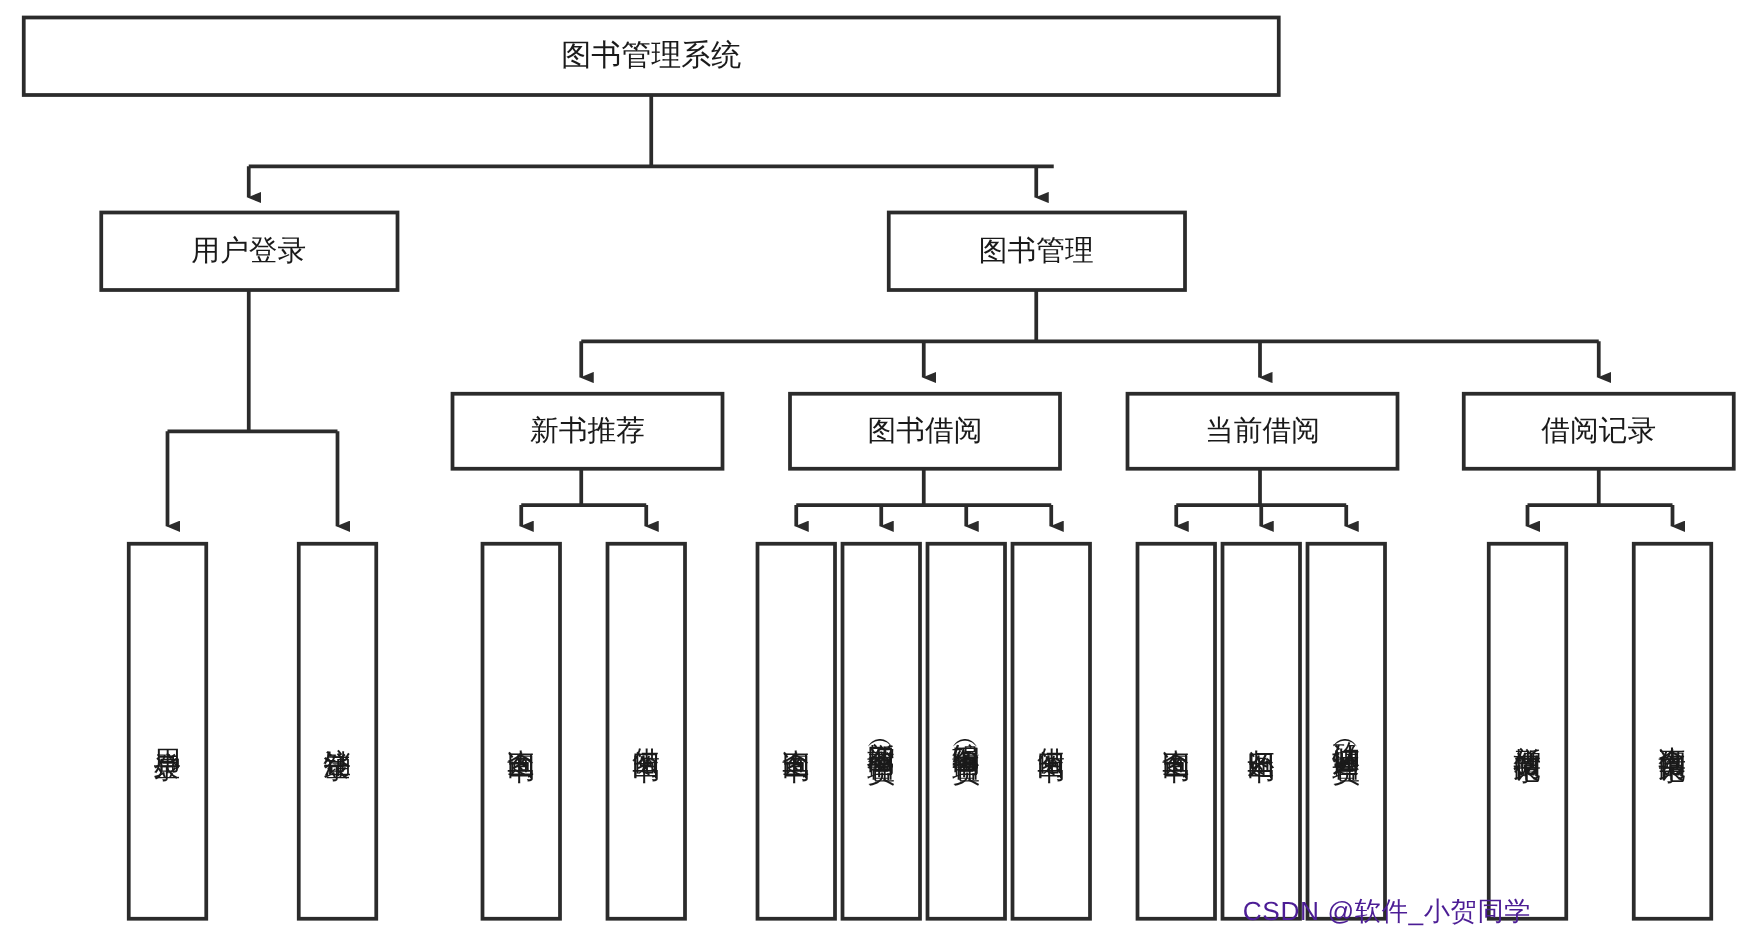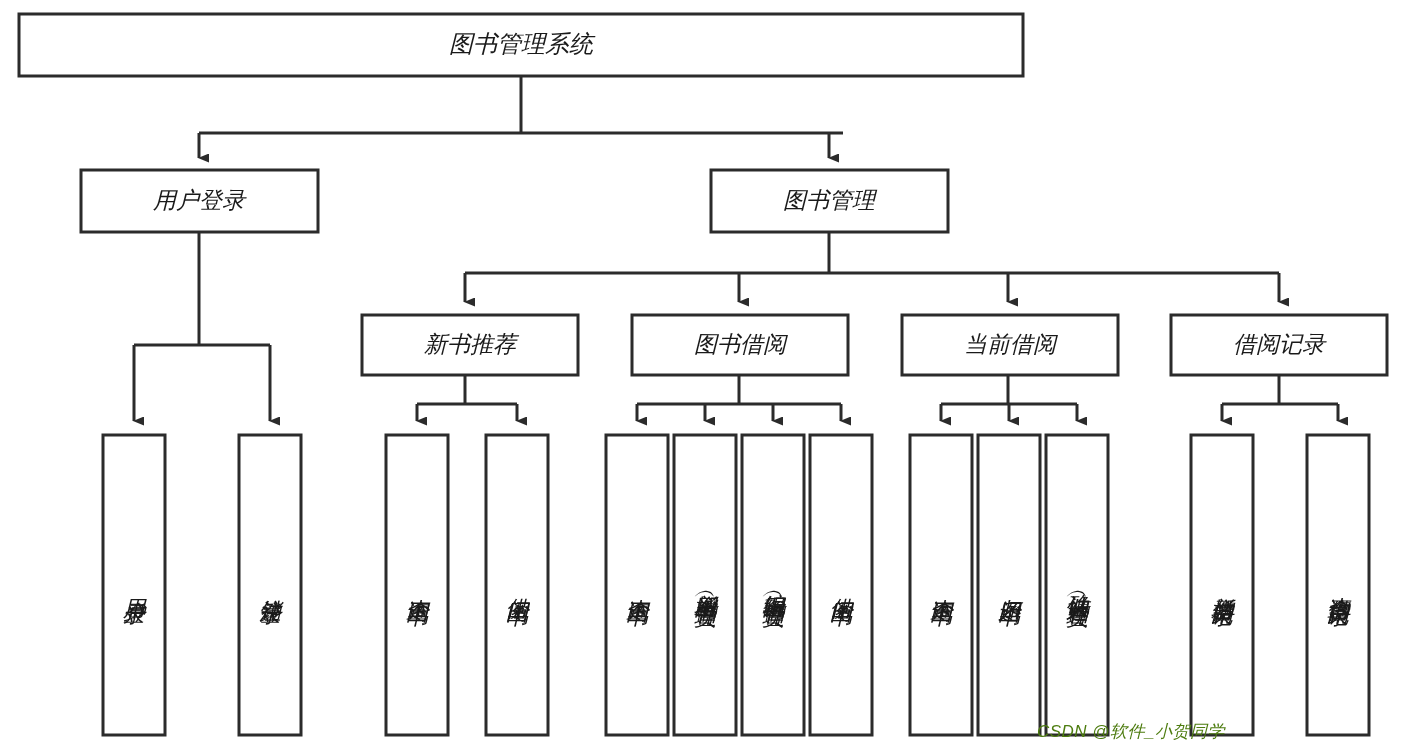--- a/index.html
+++ b/index.html
@@ -11,21 +11,20 @@
     width: 1405px;
     height: 747px;
     font-family: "Liberation Sans", "DejaVu Sans", sans-serif;
     overflow: hidden;
     position: relative;
   }
   #diagram-root {
     position: relative;
     width: 1233px;
     height: 747px;
-    font-style: italic;
   }
   svg#flowchart {
     position: absolute;
     left: 0;
     top: 0;
     width: 1405px;
     height: 747px;
     display: block;
   }
   .node-box {
@@ -65,22 +64,22 @@
     letter-spacing: 2px;
     color: #1a1a1a;
     white-space: nowrap;
     pointer-events: none;
   }
   #watermark {
     position: absolute;
     right: 8px;
     bottom: 4px;
     font-family: "Liberation Sans", "DejaVu Sans", sans-serif;
-    font-size: 17px;
-    color: #4d7c0f;
+    font-size: 21px;
+    color: #4c1d95;
     letter-spacing: 0.5px;
     white-space: nowrap;
   }
 </style>
 </head>
 <body>
 
 <div id="diagram-root">
 
   <svg id="flowchart" viewBox="0 0 1405 747">

